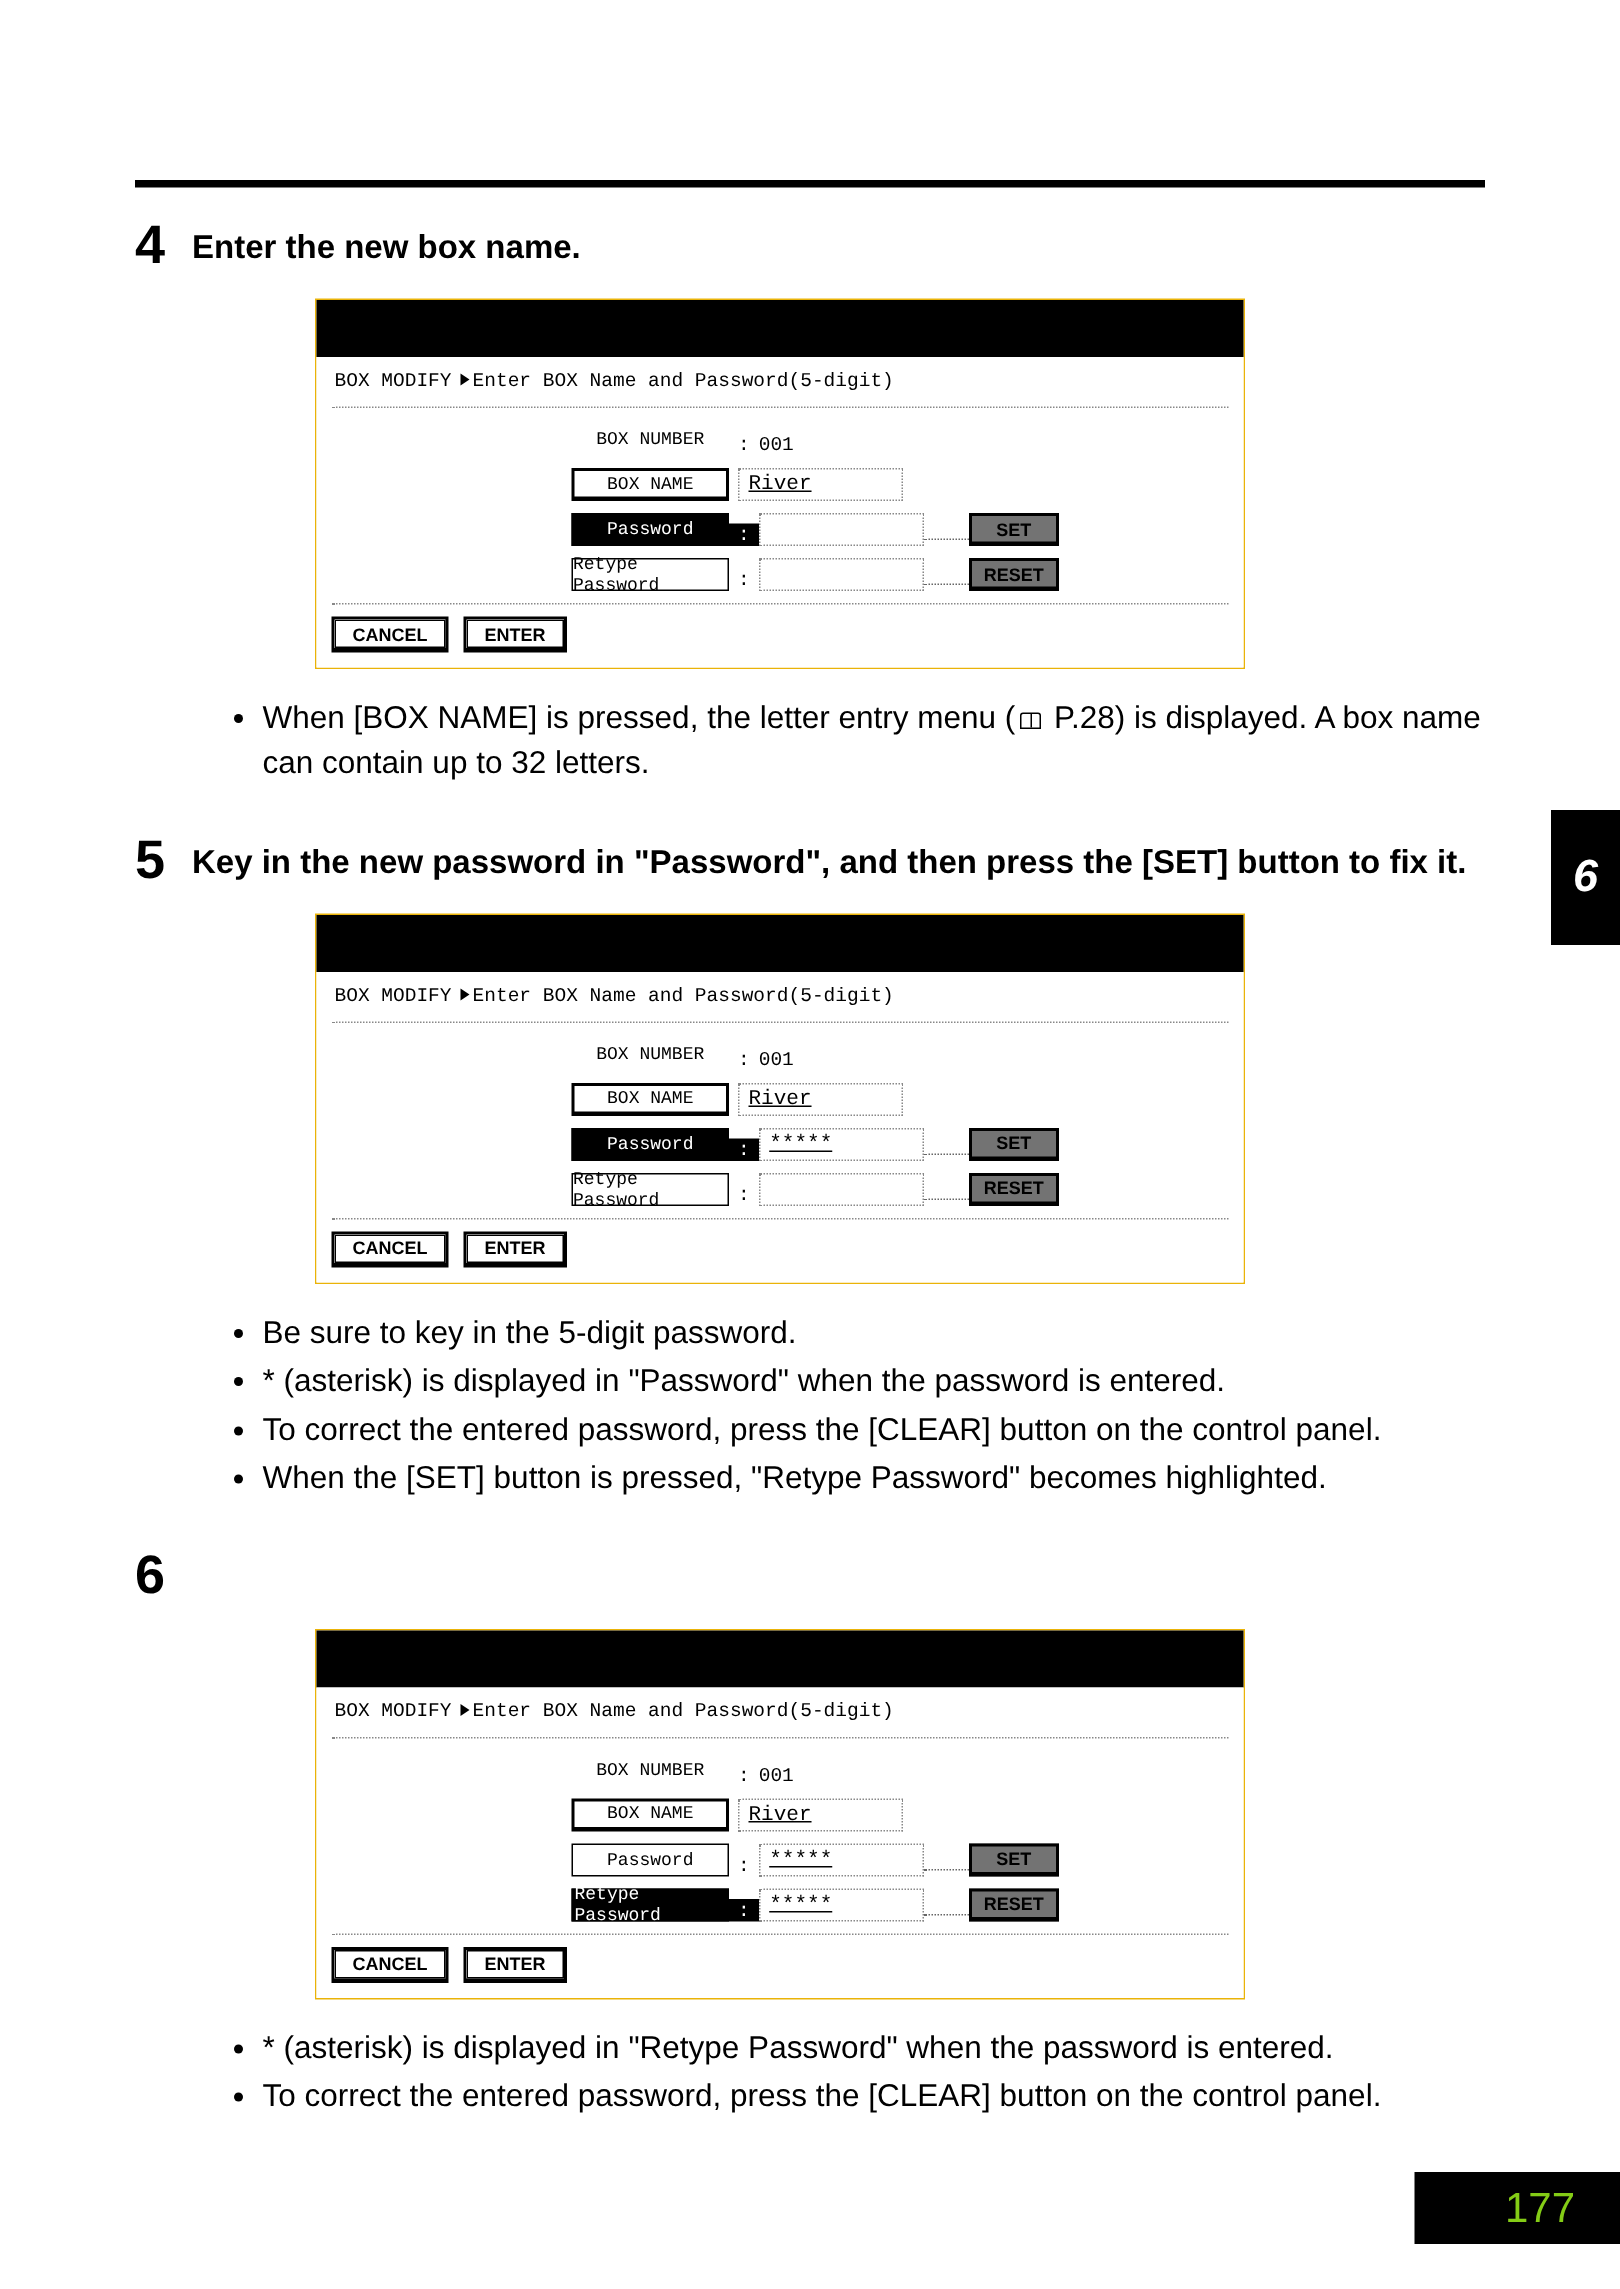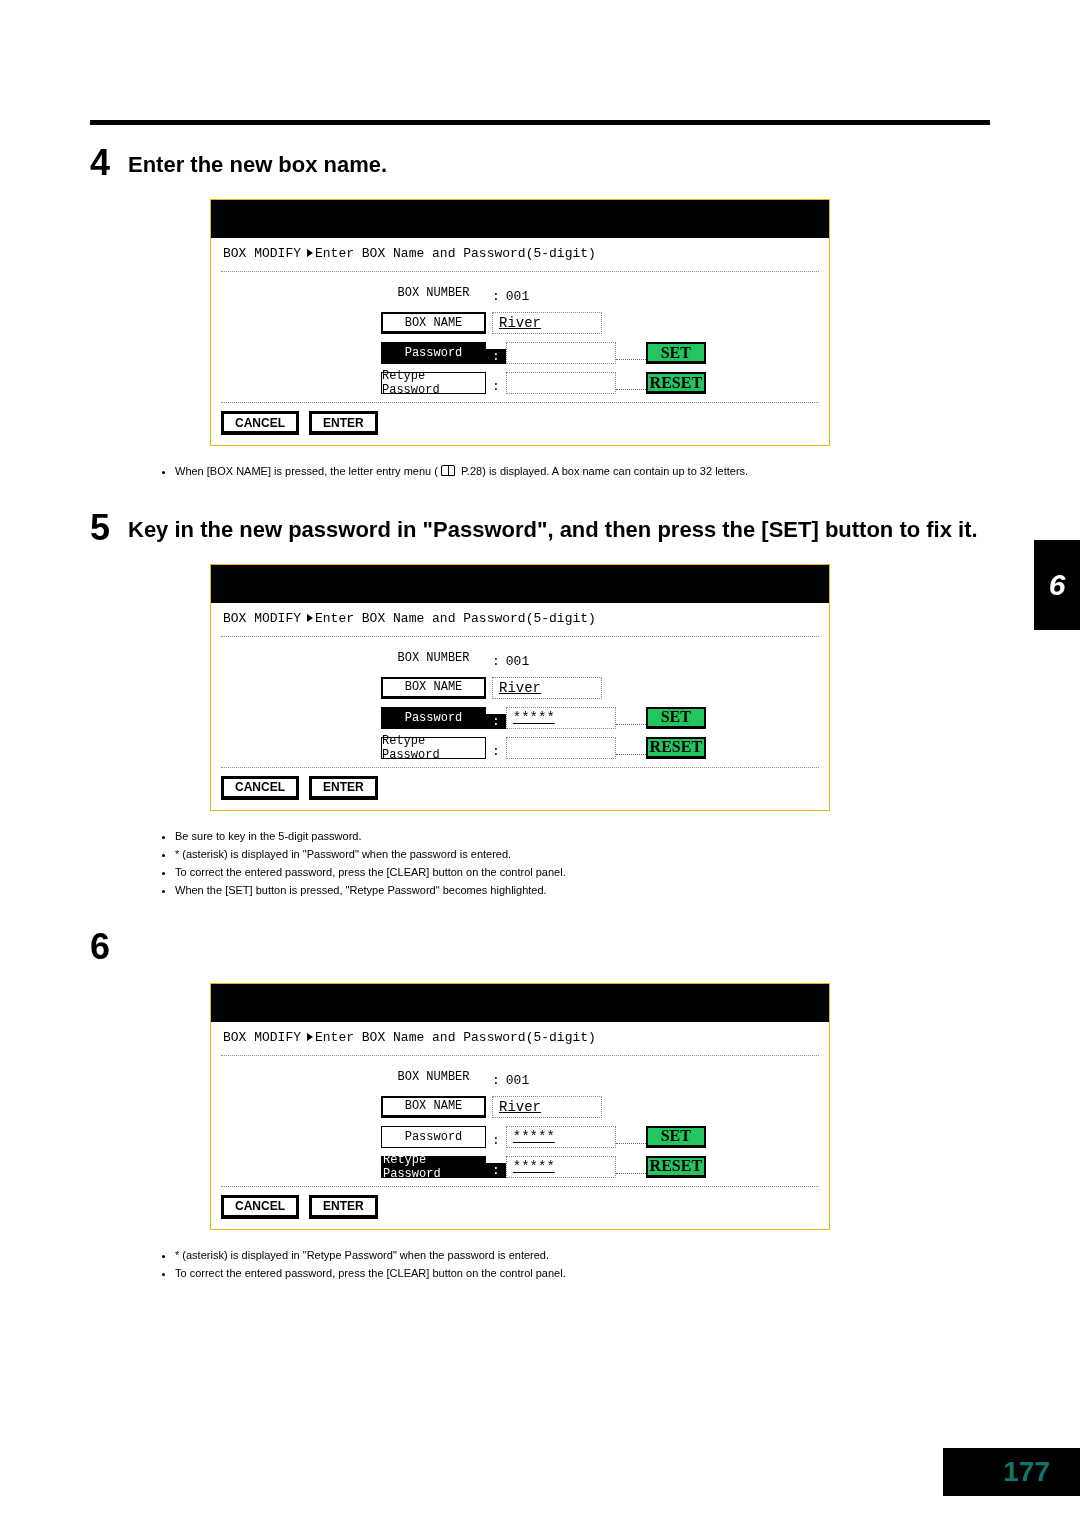--- a/index.html
+++ b/index.html
@@ -119,24 +119,24 @@
     border-top: 1px dotted #666;
   }
   .side-btn {
     display: inline-flex;
     align-items: center;
     justify-content: center;
     width: 60px;
     height: 22px;
     border: 2px solid #000;
     border-bottom-width: 3px;
-    font-family: Liberation Serif, serif;
-    font-size: 16px;
-    font-weight: bold;
-    background: #22c55e;
+    font-family: Liberation Sans, sans-serif;
+    font-size: 12px;
+    font-weight: bold;
+    background: #737373;
   }
   .footer-row {
     border-top: 1px dotted #888;
     margin-top: 8px;
     padding: 8px 10px 10px 0;
     display: flex;
     justify-content: flex-start;
     gap: 10px;
   }
   .foot-btn {
@@ -149,21 +149,21 @@
     border-bottom-width: 3px;
     box-shadow: 0 0 0 1px #000 inset, 0 0 0 2px #fff inset;
     font-family: Arial, sans-serif;
     font-size: 12px;
     font-weight: bold;
     background: #fff;
   }
   .bullets {
     list-style: disc;
     padding-left: 85px;
-    font-size: 11px;
+    font-size: 21px;
     line-height: 1.45;
   }
   .bullets li { margin-bottom: 2px; }
   .book-icon {
     display: inline-block;
     width: 14px; height: 11px;
     border: 1px solid #000;
     border-radius: 2px 2px 0 0;
     position: relative;
     vertical-align: -1px;
@@ -188,23 +188,23 @@
     font-style: italic;
     display: flex;
     align-items: center;
     justify-content: center;
   }
   .page-footer {
     position: absolute;
     right: 0;
     bottom: 30px;
     background: #000;
-    color: #0f766e;
+    color: #84cc16;
     font-size: 28px;
-    font-weight: bold;
+    font-weight: normal;
     padding: 8px 30px 8px 60px;
   }
 </style>
 </head>
 <body>
 
 <div class="top-rule"></div>
 
 <div class="step">
   <div class="step-head">

